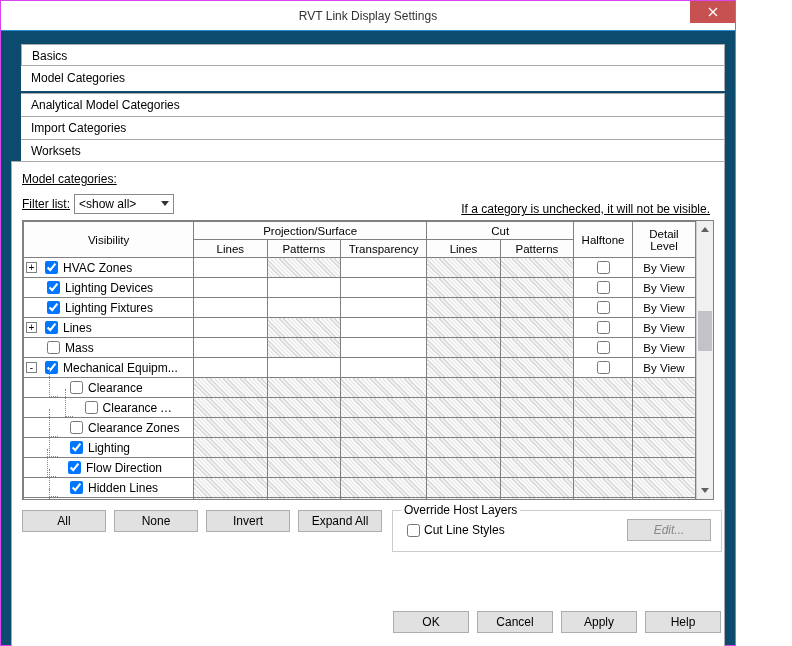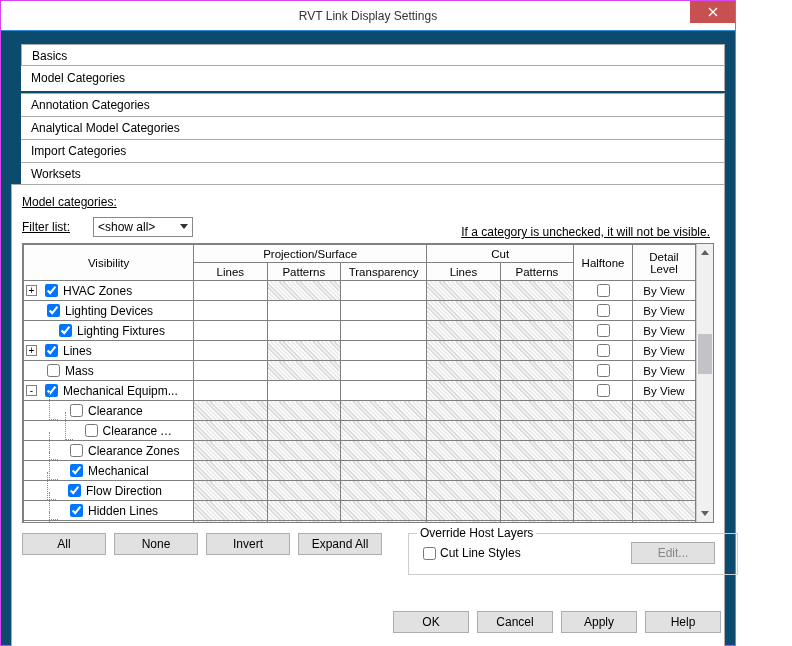--- a/index.html
+++ b/index.html
@@ -37,22 +37,22 @@
   .col-detail { width: 60px; }
   td.hatch { background: repeating-linear-gradient(45deg, #cfcfcf 0 1px, #fff 1px 3px); }
   .tree-cell { display: flex; align-items: center; gap: 2px; height: 100%; }
   .expander { width: 11px; height: 11px; border: 1px solid #808080; display: inline-flex; align-items: center; justify-content: center; font-size: 10px; line-height: 1; background: #fff; cursor: pointer; flex-shrink: 0; margin-right: 2px; color:#000;}
   .expander-spacer { width: 15px; display: inline-block; flex-shrink: 0; }
   .tree-line { border-left: 1px dotted #888; height:18px; margin-left:7px; margin-right:6px; width:8px; border-bottom:1px dotted #888; margin-top:-9px; align-self:flex-start; padding-top:9px; box-sizing:content-box;}
   .cb { width: 13px; height: 13px; flex-shrink: 0; margin-right: 3px; }
   .cell-center { text-align: center; }
   .btn-row { display: flex; gap: 8px; margin-top: 8px; }
   .btn { border: 1px solid #adadad; background: #e1e1e1; padding: 3px 0; width: 84px; text-align: center; cursor: pointer; }
-  .btn.disabled { color:#888; background:#e1e1e1; cursor:default;}
-  .fieldset { border: 1px solid #ccc; padding: 8px 22px 10px 10px; position: relative; width: 330px; margin-left: 16px; }
+  .btn.disabled { color:#888; background:#e1e1e1; cursor:default;font-style:italic;}
+  .fieldset { border: 1px solid #ccc; padding: 8px 10px 10px 10px; position: relative; width: 330px; }
   .fieldset .legend { position: absolute; top: -8px; left: 8px; background: #fff; padding: 0 3px; }
   .bottom-right { display:flex; gap:8px; justify-content:flex-end; flex:1; align-items:flex-start;}
   .bottom-group { display:flex; align-items:flex-start; gap:10px; }
   .dialog-btns { position:absolute; bottom:12px; right:14px; display:flex; gap:8px;}
   .dialog-btns .btn { width: 76px; }
   .ellipsis { white-space:nowrap; overflow:hidden; text-overflow:ellipsis; }
 </style>
 </head>
 <body>
 
@@ -63,33 +63,32 @@
       <svg width="10" height="10" viewBox="0 0 10 10">
           <path d="M1 1 L9 9 M9 1 L1 9" stroke="#fff" stroke-width="1.4"></path>
         </svg>
     </div>
   </div>
 
   <div class="content">
     <div class="tabs" id="tabs">
         <div class="tab">Basics</div>
         <div class="tab active">Model Categories</div>
-        <div class="tab">Annotation Categories</div>
         <div class="tab">Analytical Model Categories</div>
         <div class="tab">Import Categories</div>
         <div class="tab">Worksets</div>
       </div>
 
     <div class="panel">
       <div class="row">
         <span class="label" style="width:190px">Model categories:</span>
       </div>
       <span class="note">If a category is unchecked, it will not be visible.</span>
       <div class="row" style="margin-bottom:2px">
-        <span class="label" style="margin-right:23px">Filter list:</span>
+        <span class="label" style="margin-right:4px">Filter list:</span>
         <span class="select-wrap">
           <select class="select" style="width:100px">
             <option>&lt;show all&gt;</option>
           </select>
         </span>
       </div>
 
       <div class="grid-wrap">
         <div class="grid-scroll">
         <table>
@@ -146,21 +145,21 @@
                   </td>
                   <td></td>
                   <td></td>
                   <td></td>
                   <td class="hatch"></td>
                   <td class="hatch"></td>
                   <td class="cell-center"><input type="checkbox" class="cb" style=""></td>
                   <td class="cell-center">By View</td>
                 </tr>
                 <tr>
-                  <td style="padding: 0px 14px;">
+                  <td style="padding: 0px 2px;">
                     <div class="tree-cell">
                       <span class="expander-spacer"></span>
                       <input type="checkbox" class="cb" checked="" style="">
                       <span class="ellipsis">Lighting Fixtures</span>
                     </div>
                   </td>
                   <td></td>
                   <td></td>
                   <td></td>
                   <td class="hatch"></td>
@@ -266,21 +265,21 @@
                   <td class="hatch"></td>
                   <td class="hatch"></td>
                   <td class="hatch"></td>
                 </tr>
                 <tr>
                   <td style="padding: 0px 2px;">
                     <div class="tree-cell">
                       <span style="width: 14px; flex-shrink: 0;"></span>
                       <span class="tree-line"></span>
                       <input type="checkbox" class="cb" checked="" style="">
-                      <span class="ellipsis">Mechanical</span>
+                      <span class="ellipsis">Lighting</span>
                     </div>
                   </td>
                   <td class="hatch"></td>
                   <td class="hatch"></td>
                   <td class="hatch"></td>
                   <td class="hatch"></td>
                   <td class="hatch"></td>
                   <td class="hatch"></td>
                   <td class="hatch"></td>
                 </tr>

